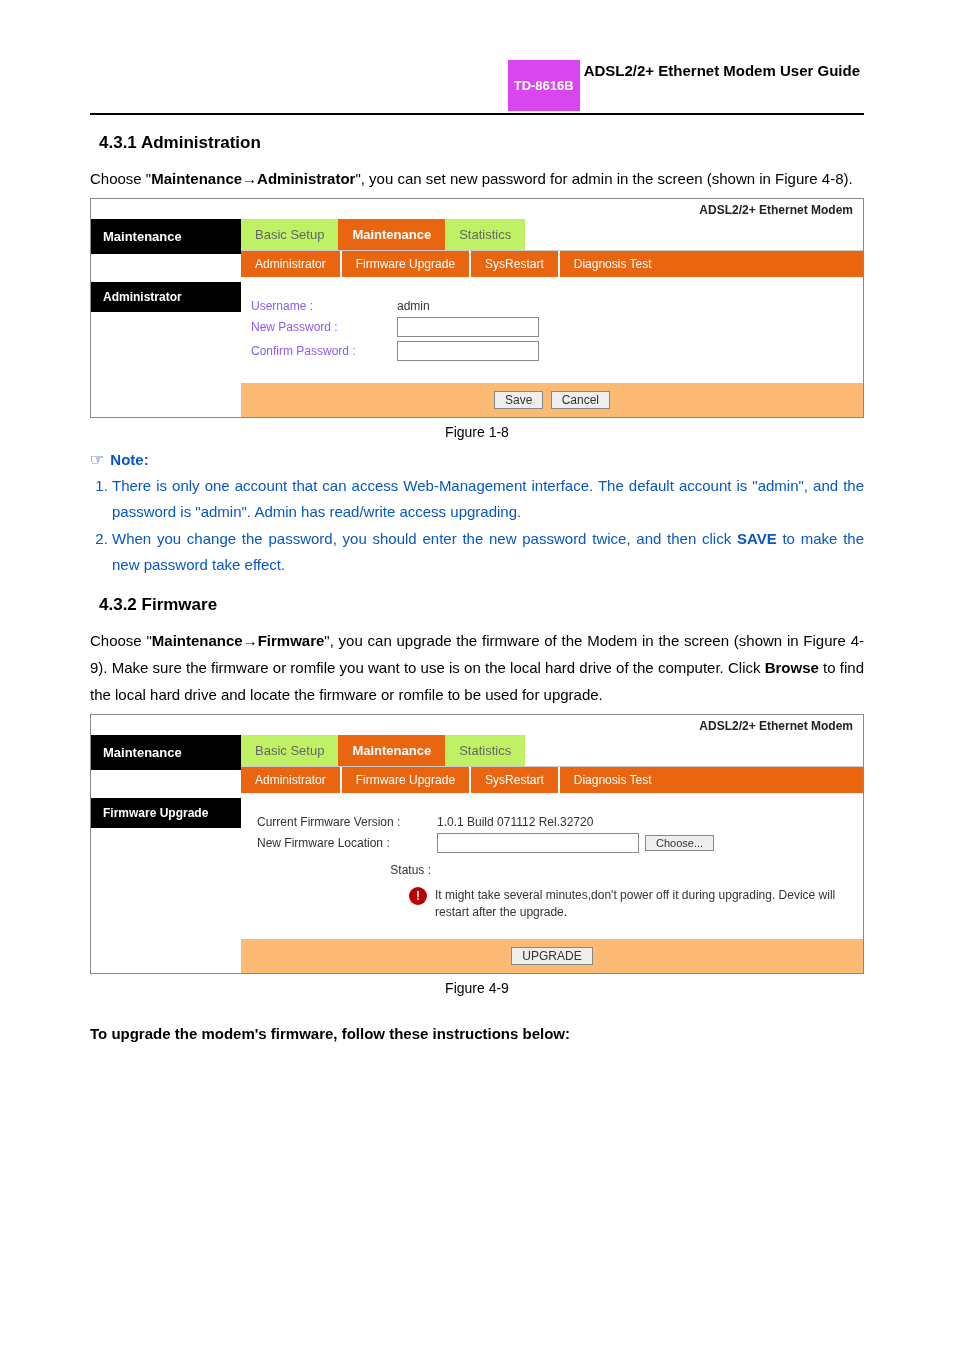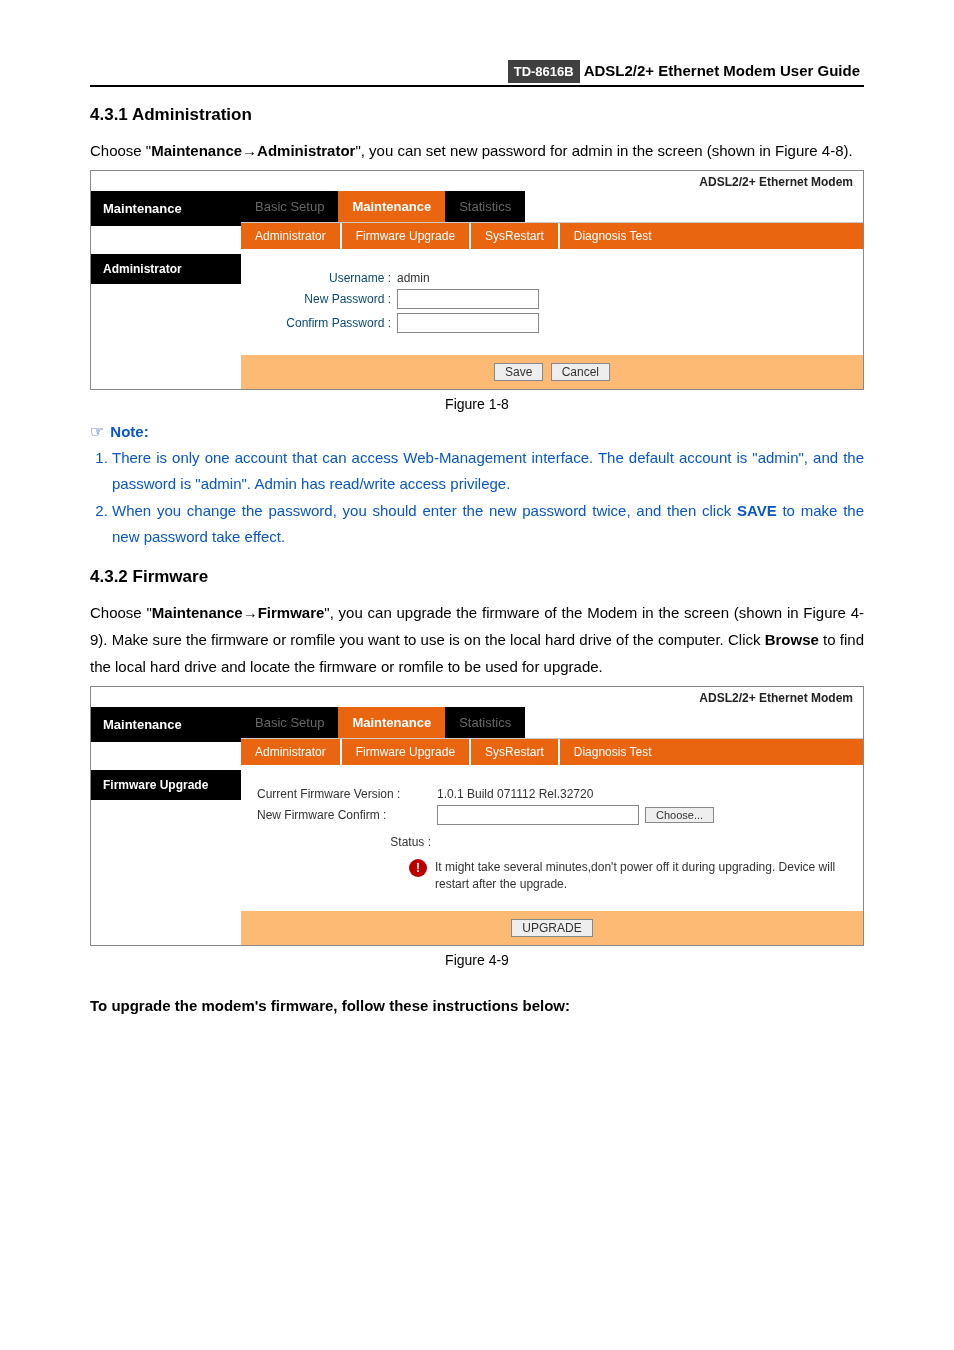--- a/index.html
+++ b/index.html
@@ -1,46 +1,46 @@
 <!DOCTYPE html>
 <html><head>
 <meta charset="utf-8">
 <style>
   body{background:#fff;margin:0;font-family:Arial,sans-serif;color:#000}
   .page{width:954px;height:1350px;margin:0 auto;position:relative;box-sizing:border-box;padding:0 90px}
   .hdr{border-bottom:2px solid #000;margin-top:60px;padding-bottom:2px;display:flex;justify-content:flex-end}
-  .hdr-model{background:#404040;color:#fff;font-weight:bold;padding:4px 6px;font-size:13px}
+  .hdr-model{background:#d946ef;color:#fff;font-weight:bold;padding:18px 6px;font-size:13px}
   .hdr-rest{color:#000;font-weight:bold;font-size:15px;padding:2px 4px}
-  h3{font-size:17px;font-weight:bold;margin:18px 0 12px 0}
+  h3{font-size:17px;font-weight:bold;margin:18px 0 12px 9px}
   p.body{font-size:15px;line-height:1.8;text-align:justify;margin:0 0 6px 0}
   .figcap{text-align:center;font-size:14px;margin:6px 0 10px 0}
   .note-row{display:flex;align-items:center;gap:6px;margin:6px 0 4px 0}
   .hand{font-size:16px;color:#003399}
   .note-lbl{color:#0857c3;font-weight:bold;font-size:15px}
   ol.notelist{margin:2px 0 14px 22px;padding:0;font-size:15px;line-height:1.7}
   ol.notelist li{color:#0857c3;margin-bottom:2px;text-align:justify}
   a.link{color:#0857c3;text-decoration:underline}
   
   .shot{border:1px solid #888;font-size:12px;color:#333;background:#fff}
   .brand{text-align:right;padding:4px 10px 2px 10px;font-weight:bold;font-size:12px;color:#222}
   .shot-row{display:flex}
   .sidebar{width:150px}
   .sb-blk{background:#000;color:#fff;font-weight:bold;padding:10px 12px;font-size:13px}
   .sb-blk2{background:#000;color:#fff;font-weight:bold;padding:8px 12px;font-size:12px;margin-top:28px}
   .content{flex:1;background:#fff}
   .tabs{display:flex;background:#fff;border-bottom:1px solid #ccc}
   .tab{padding:8px 14px;font-size:13px;color:#888}
-  .tab.grey{background:#000000;color:#666}
+  .tab.grey{background:#bef264;color:#666}
   .tab.active{background:#e96510;color:#fff;font-weight:bold}
   .subtabs{display:flex;background:#e96510}
   .stab{padding:6px 14px;color:#fff;font-size:12px;border-right:2px solid #fff}
   .stab:last-child{border-right:none}
   .form{padding:18px 10px 18px 10px;background:#fff}
   .frow{display:flex;align-items:center;margin:4px 0;font-size:12px}
-  .flab{width:140px;text-align:right;padding-right:6px;color:#0c4a6e}
+  .flab{width:140px;text-align:left;padding-right:6px;color:#8b5cf6}
   .finput{border:1px solid #888;height:18px;width:140px;background:#fff}
   .btnbar{background:#fdba74;text-align:center;padding:10px}
   .btn{background:#eee;border:1px solid #888;padding:1px 10px;font-size:12px;margin:0 2px}
   .status-row{display:flex;align-items:flex-start;margin-top:10px}
   .warn-ic{width:18px;height:18px;border-radius:50%;background:#b00;color:#fff;display:flex;align-items:center;justify-content:center;font-weight:bold;font-size:12px;margin:0 8px}
   .browse{background:#eee;border:1px solid #888;padding:1px 10px;font-size:11px;margin-left:6px}
   .step{font-size:15px;line-height:1.7;text-align:justify;margin-top:4px}
   .step-lbl{font-weight:bold}
 </style>
 </head>
@@ -97,21 +97,21 @@
       </div>
     </div>
   </div>
   <div class="figcap">Figure 1-8</div>
 
   <div class="note-row">
     <span class="hand">☞</span>
     <span class="note-lbl">Note:</span>
   </div>
   <ol class="notelist">
-    <li>There is only one account that can access Web-Management interface. The default account is "admin", and the password is "admin". Admin has read/write access privilege.</li>
+    <li>There is only one account that can access Web-Management interface. The default account is "admin", and the password is "admin". Admin has read/write access upgrading.</li>
     <li>
       <span>When you change the password, you should enter the new password twice, and then click </span><b>SAVE</b><span> to make the new password take effect.</span>
     </li>
   </ol>
 
   <h3>4.3.2  Firmware</h3>
   <p class="body">
     <span>Choose "</span><b>Maintenance→Firmware</b><span>", you can upgrade the firmware of the Modem in the screen (shown in Figure 4-9). Make sure the firmware or romfile you want to use is on the local hard drive of the computer. Click </span><b>Browse</b><span> to find the local hard drive and locate the firmware or romfile to be used for upgrade.</span>
   </p>
 
@@ -133,21 +133,21 @@
           <div class="stab">Firmware Upgrade</div>
           <div class="stab">SysRestart</div>
           <div class="stab">Diagnosis Test</div>
         </div>
         <div class="form">
           <div class="frow">
             <div style="width:180px;text-align:left;padding-left:6px">Current Firmware Version :</div>
             <div>1.0.1 Build 071112 Rel.32720</div>
           </div>
           <div class="frow">
-            <div style="width:180px;text-align:left;padding-left:6px">New Firmware Confirm :</div>
+            <div style="width:180px;text-align:left;padding-left:6px">New Firmware Location :</div>
             <div class="finput" style="width:200px"></div>
             <span class="browse">Choose...</span>
           </div>
           <div class="status-row">
             <div style="width:180px;text-align:right;padding-right:0">Status :</div>
           </div>
           <div class="status-row">
             <div style="width:150px"></div>
             <div class="warn-ic">!</div>
             <div style="flex:1;font-size:12px;line-height:1.4">It might take several minutes,don't power off it during upgrading. Device will restart after the upgrade.</div>

